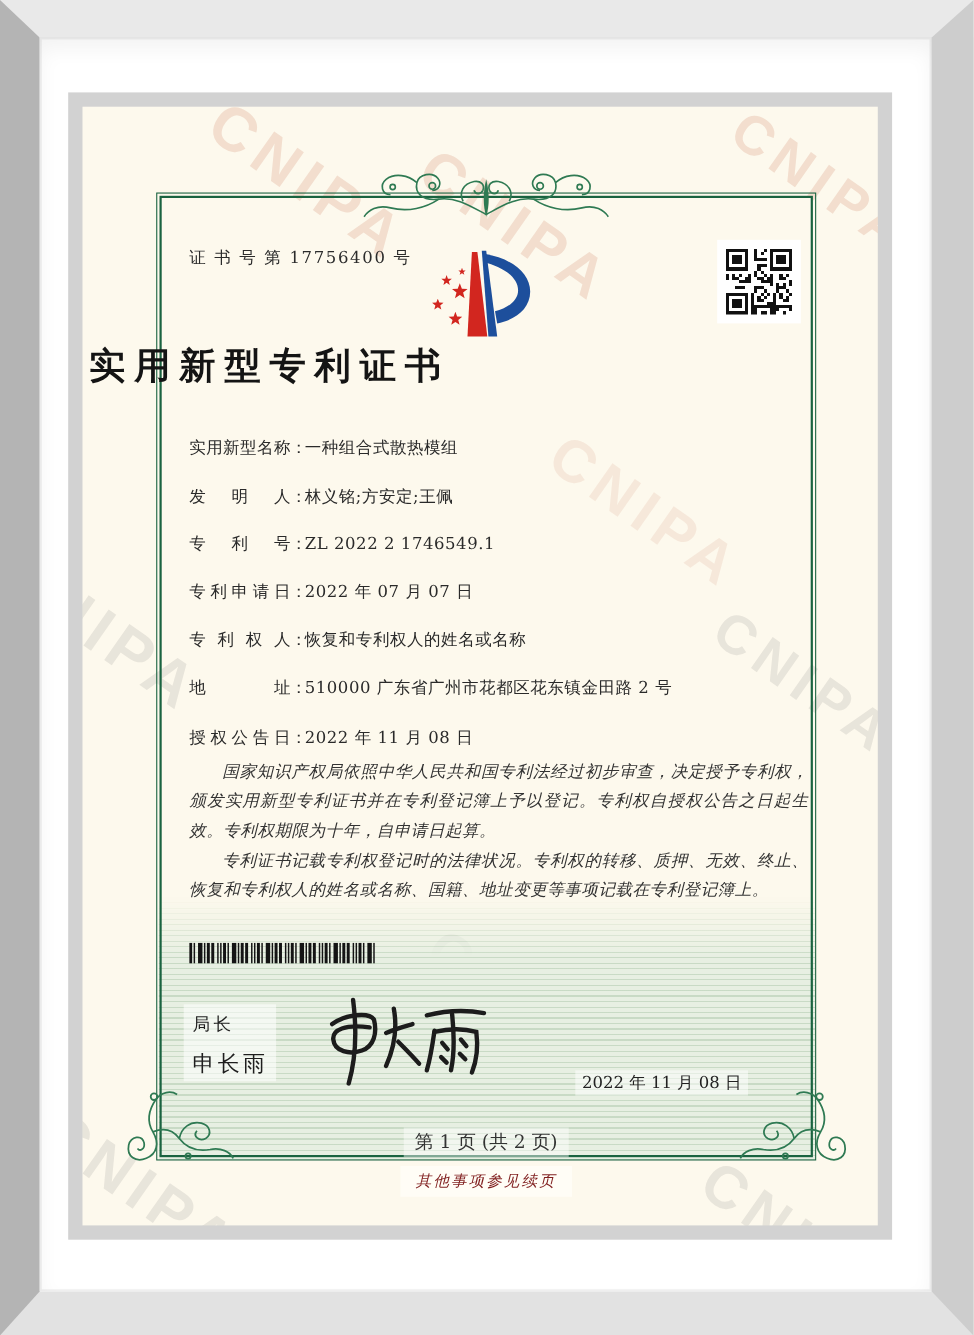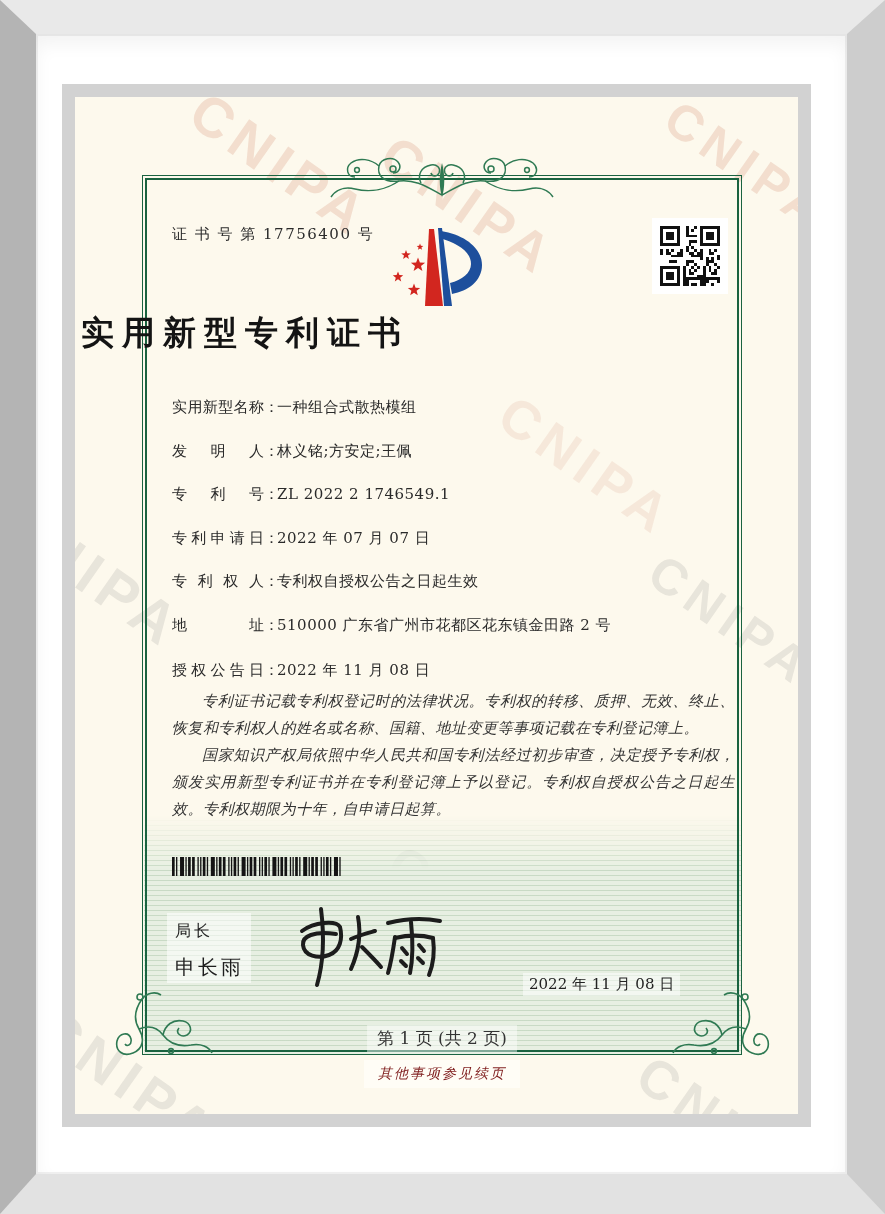--- a/index.html
+++ b/index.html
@@ -304,31 +304,31 @@
       </svg>
   </div>
 
   <div class="cert-title">实用新型专利证书</div>
 
   <div class="fields" id="fields">
       <div class="f-row"><span class="f-label">实用新型名称</span><span class="f-colon">：</span><span class="f-value">一种组合式散热模组</span></div>
       <div class="f-row"><span class="f-label">发明人</span><span class="f-colon">：</span><span class="f-value">林义铭;方安定;王佩</span></div>
       <div class="f-row"><span class="f-label">专利号</span><span class="f-colon">：</span><span class="f-value">ZL 2022 2 1746549.1</span></div>
       <div class="f-row"><span class="f-label">专利申请日</span><span class="f-colon">：</span><span class="f-value">2022 年 07 月 07 日</span></div>
-      <div class="f-row"><span class="f-label">专利权人</span><span class="f-colon">：</span><span class="f-value">专利权自授权公告之日起生效</span></div>
+      <div class="f-row"><span class="f-label">专利权人</span><span class="f-colon">：</span><span class="f-value">恢复和专利权人的姓名或名称</span></div>
       <div class="f-row"><span class="f-label">地址</span><span class="f-colon">：</span><span class="f-value">510000 广东省广州市花都区花东镇金田路 2 号</span></div>
     </div>
 
   <div class="grant-row">
     <span class="f-label">授权公告日</span><span class="f-colon">：</span><span class="f-value">2022 年 11 月 08 日</span>
   </div>
 
   <div class="paras" id="paras">
+      <p class="body-para">国家知识产权局依照中华人民共和国专利法经过初步审查，决定授予专利权，颁发实用新型专利证书并在专利登记簿上予以登记。专利权自授权公告之日起生效。专利权期限为十年，自申请日起算。</p>
       <p class="body-para">专利证书记载专利权登记时的法律状况。专利权的转移、质押、无效、终止、恢复和专利权人的姓名或名称、国籍、地址变更等事项记载在专利登记簿上。</p>
-      <p class="body-para">国家知识产权局依照中华人民共和国专利法经过初步审查，决定授予专利权，颁发实用新型专利证书并在专利登记簿上予以登记。专利权自授权公告之日起生效。专利权期限为十年，自申请日起算。</p>
     </div>
 
   <svg class="barcode" id="barcode" preserveAspectRatio="none" viewBox="0 0 127 20">
       <rect x="0" y="0" width="2" height="20" fill="#141414"></rect>
       <rect x="3" y="0" width="1" height="20" fill="#141414"></rect>
       <rect x="6" y="0" width="3" height="20" fill="#141414"></rect>
       <rect x="10" y="0" width="1" height="20" fill="#141414"></rect>
       <rect x="12" y="0" width="2" height="20" fill="#141414"></rect>
       <rect x="15" y="0" width="2" height="20" fill="#141414"></rect>
       <rect x="19" y="0" width="1" height="20" fill="#141414"></rect>

